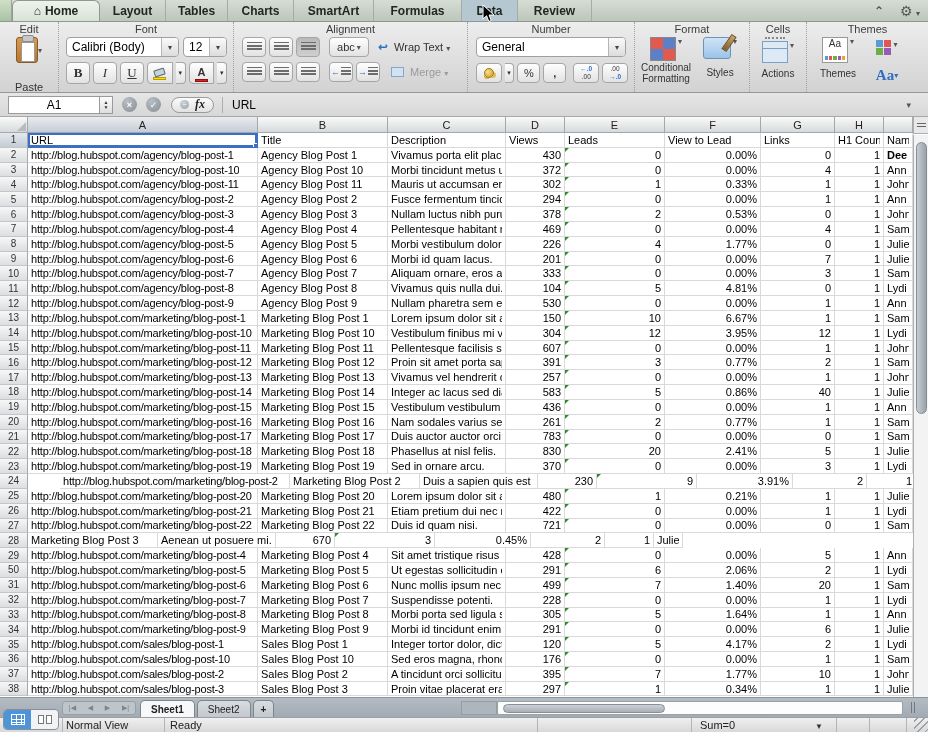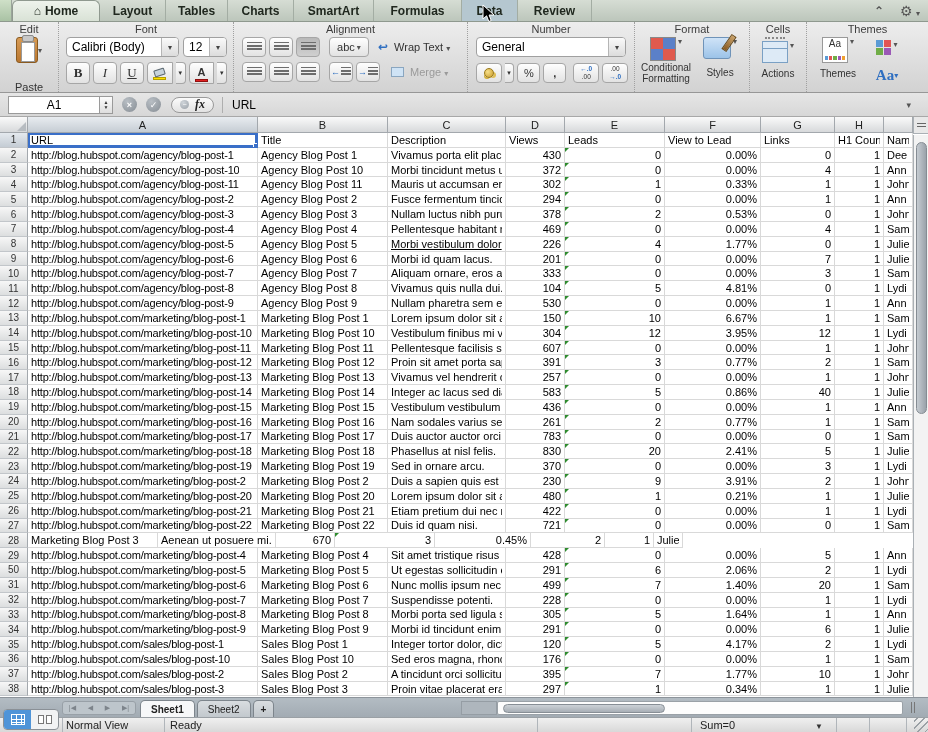--- a/index.html
+++ b/index.html
@@ -457,21 +457,21 @@
         </div>
         <div class="cell num" style="width: 96px;">
           <span style="overflow: hidden; white-space: nowrap;">0.00%</span>
         </div>
         <div class="cell num" style="width: 74px;">
           <span style="overflow: hidden; white-space: nowrap;">0</span>
         </div>
         <div class="cell num" style="width: 49px;">
           <span style="overflow: hidden; white-space: nowrap;">1</span>
         </div>
-        <div class="cell" style="width: 29px;">
+        <div class="cell" style="width: 29px; font-weight: bold;">
           <span style="overflow: hidden; white-space: nowrap;">Dee</span>
         </div>
       </div>
       <div class="rowline">
         <div class="rowhdr">3</div>
         <div class="cell url" style="width: 230px;">
           <span style="overflow: hidden; white-space: nowrap;">http://blog.hubspot.com/agency/blog-post-10</span>
         </div>
         <div class="cell" style="width: 130px;">
           <span style="overflow: hidden; white-space: nowrap;">Agency Blog Post 10</span>
@@ -625,21 +625,21 @@
       </div>
       <div class="rowline">
         <div class="rowhdr">8</div>
         <div class="cell url" style="width: 230px;">
           <span style="overflow: hidden; white-space: nowrap;">http://blog.hubspot.com/agency/blog-post-5</span>
         </div>
         <div class="cell" style="width: 130px;">
           <span style="overflow: hidden; white-space: nowrap;">Agency Blog Post 5</span>
         </div>
         <div class="cell" style="width: 118px;">
-          <span style="overflow: hidden; white-space: nowrap; text-decoration: underline;">Morbi vestibulum dolor</span>
+          <span style="overflow: hidden; white-space: nowrap;">Morbi vestibulum dolor</span>
         </div>
         <div class="cell num" style="width: 59px;">
           <span style="overflow: hidden; white-space: nowrap;">226</span>
         </div>
         <div class="cell num" style="width: 100px;">
           <span style="overflow: hidden; white-space: nowrap;">4</span>
           <span class="tri"></span>
         </div>
         <div class="cell num" style="width: 96px;">
           <span style="overflow: hidden; white-space: nowrap;">1.77%</span>
@@ -1114,21 +1114,21 @@
         </div>
         <div class="cell num" style="width: 49px;">
           <span style="overflow: hidden; white-space: nowrap;">1</span>
         </div>
         <div class="cell" style="width: 29px;">
           <span style="overflow: hidden; white-space: nowrap;">Lydi</span>
         </div>
       </div>
       <div class="rowline">
         <div class="rowhdr">24</div>
-        <div class="cell url" style="width: 230px;">
+        <div class="cell url" style="width: 230px; margin-left: 32px;">
           <span style="overflow: hidden; white-space: nowrap;">http://blog.hubspot.com/marketing/blog-post-2</span>
         </div>
         <div class="cell" style="width: 130px;">
           <span style="overflow: hidden; white-space: nowrap;">Marketing Blog Post 2</span>
         </div>
         <div class="cell" style="width: 118px;">
           <span style="overflow: hidden; white-space: nowrap;">Duis a sapien quis est f</span>
         </div>
         <div class="cell num" style="width: 59px;">
           <span style="overflow: hidden; white-space: nowrap;">230</span>

